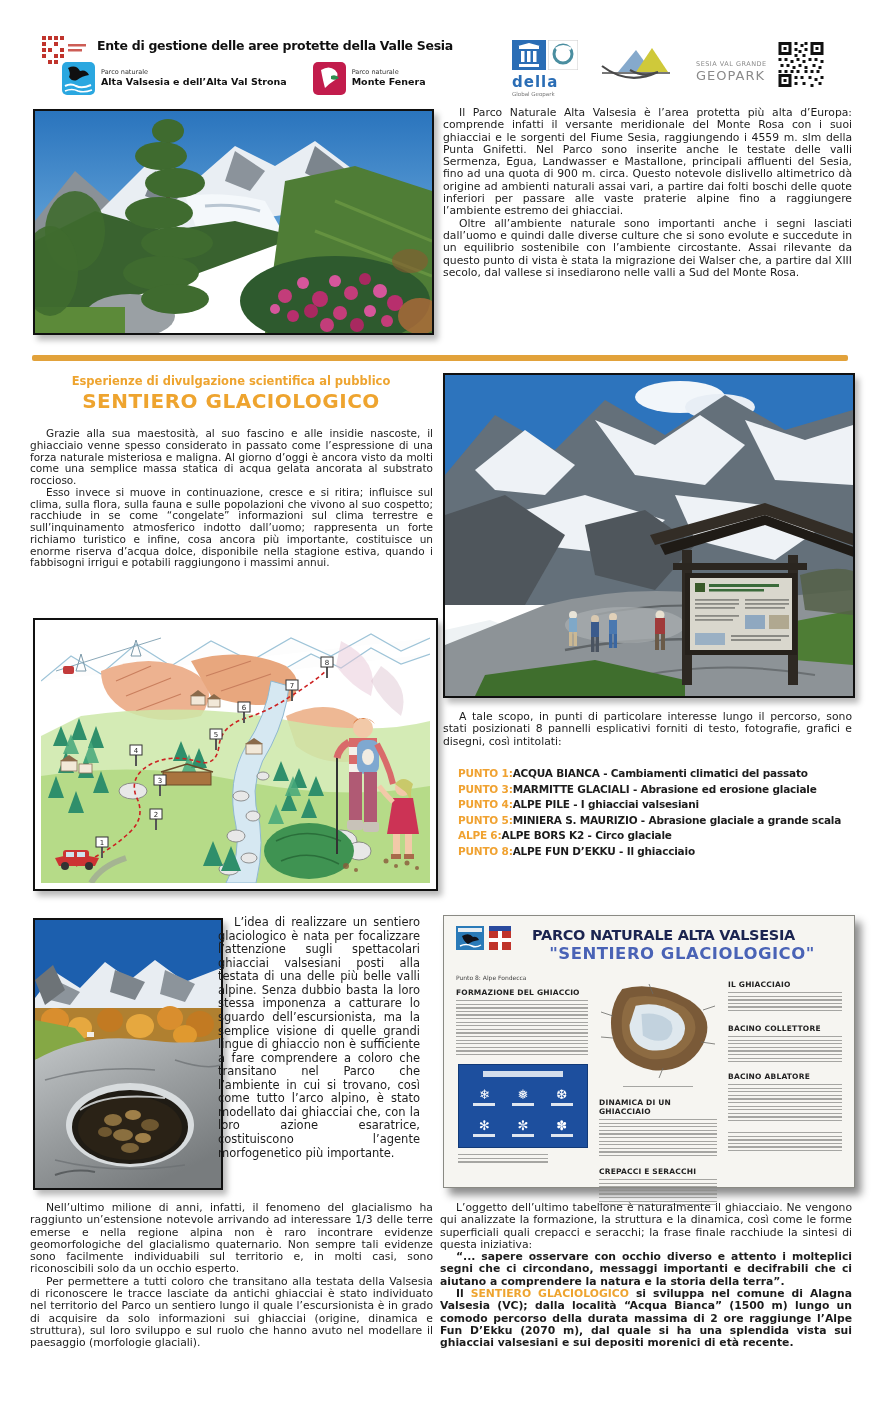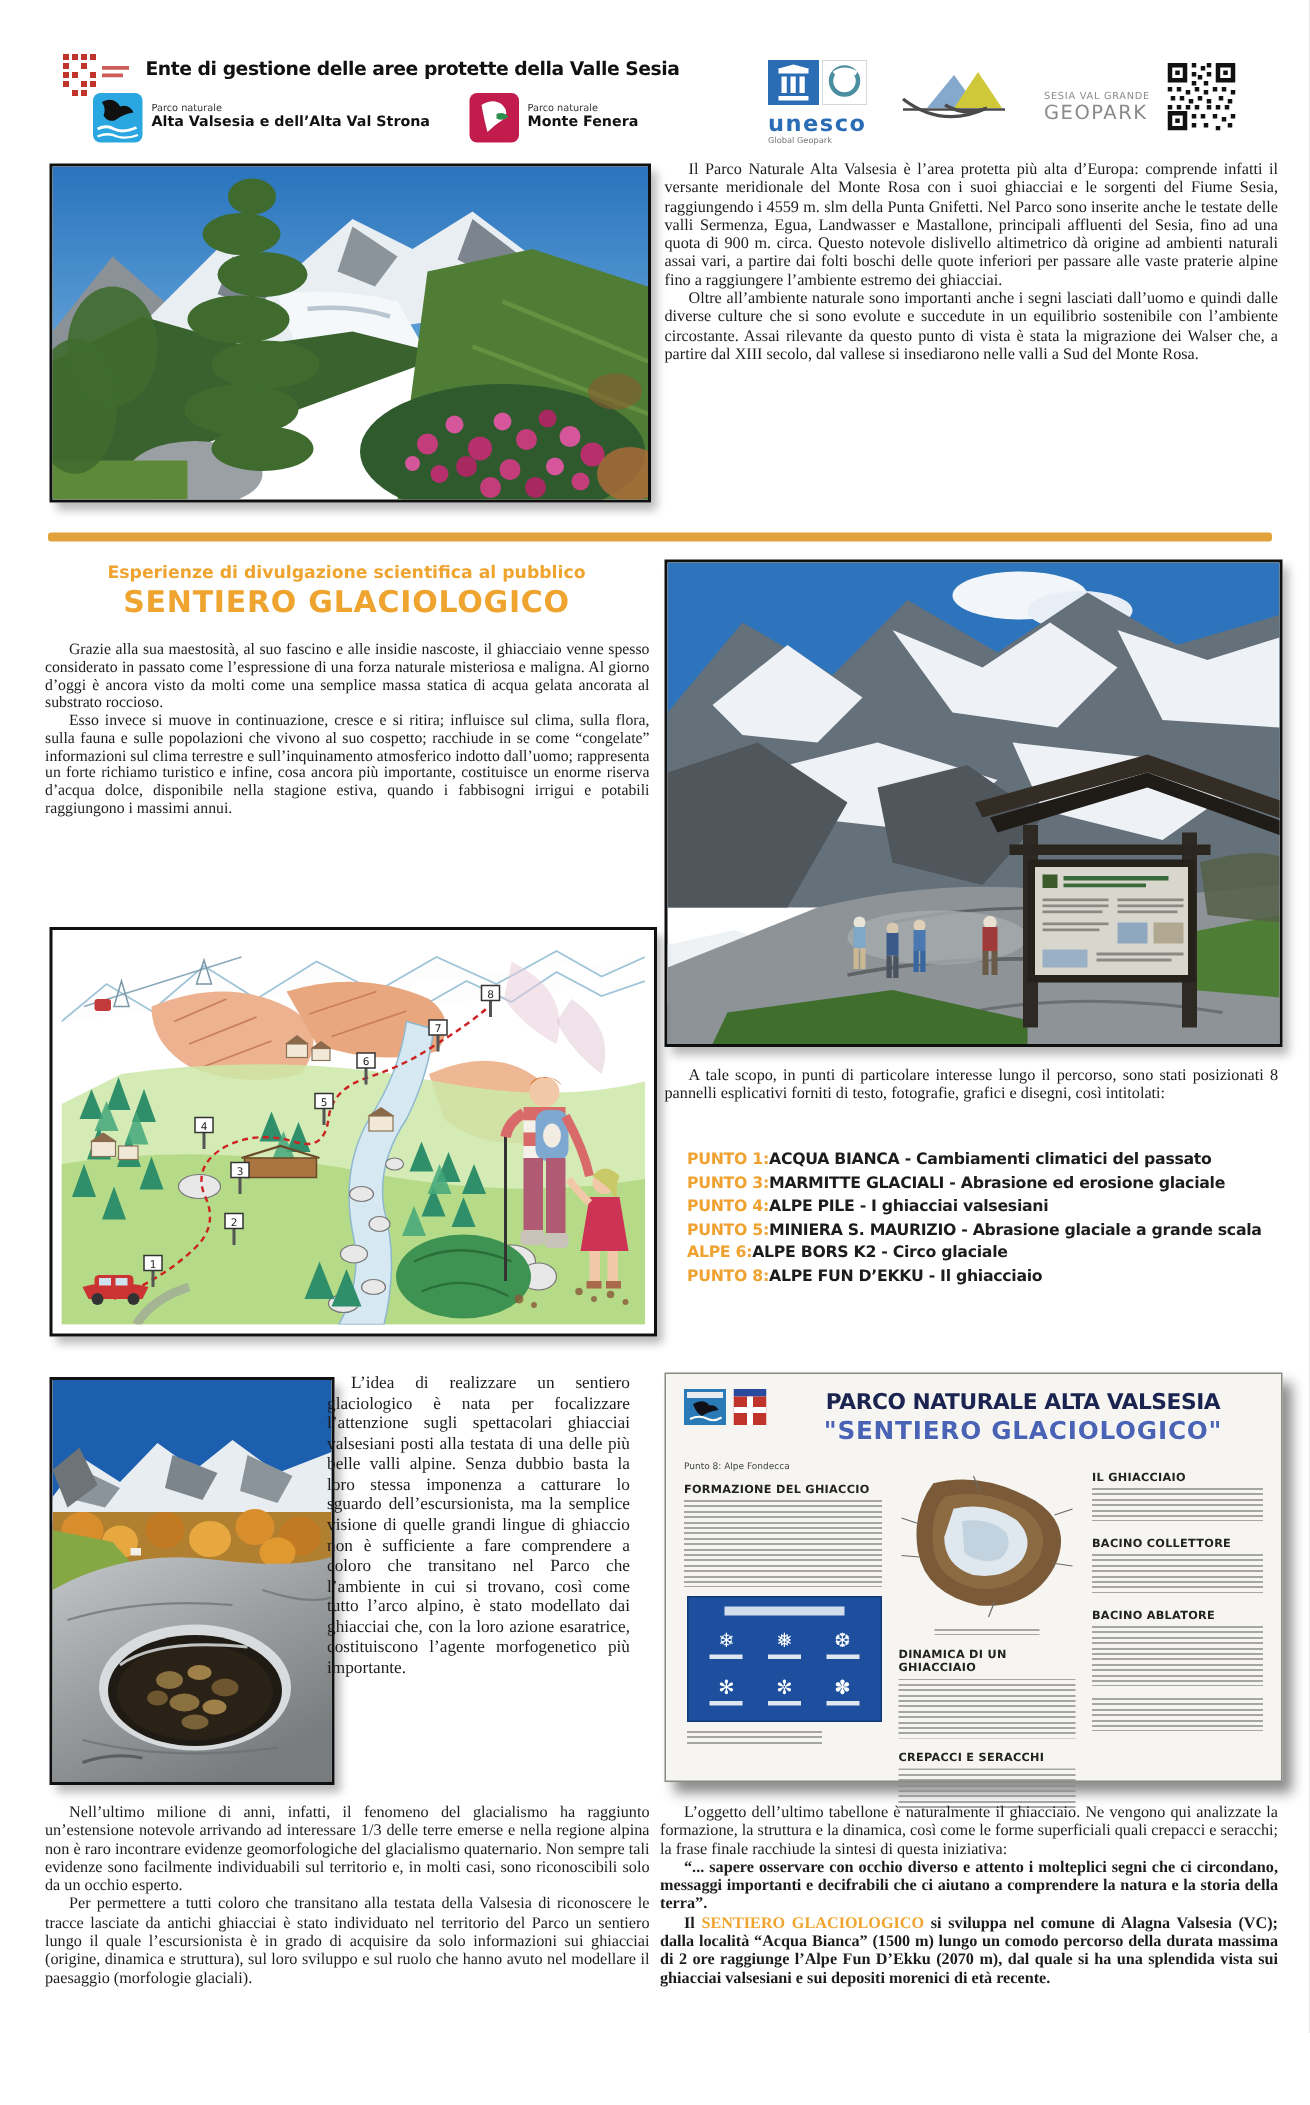--- a/index.html
+++ b/index.html
@@ -20,40 +20,40 @@
   .unesco-sub{font-size:5.5px;color:#777;}
   .geopark{left:600px;top:44px;display:flex;align-items:center;gap:4px;}
   .geopark-text1{font-size:6.5px;color:#8a8a8a;letter-spacing:0.5px;}
   .geopark-text2{font-size:13px;color:#8a8a8a;letter-spacing:1px;font-weight:500;}
   .qr{left:778px;top:42px;width:46px;height:45px;}
   
   .figure{position:absolute;border:2px solid #101010;background:#fff;box-shadow:4px 5px 6px rgba(0,0,0,0.28);}
   .figure svg{display:block;}
   .illus{padding:6px;background:#fff;}
   
-  .bt{font-size:10.8px;line-height:1.14;text-align:justify;font-family:Liberation Serif, serif;}
+  .bt{font-size:10.8px;line-height:1.14;text-align:justify;}
   .bt p{margin:0;text-indent:16px;}
   .intro-text{left:443px;top:107px;width:409px;}
   .divider{left:32px;top:355px;width:816px;height:6px;background:#e2a23b;border-radius:2px;}
   .kicker{left:30px;top:374px;width:402px;text-align:center;color:#eea42f;font-weight:bold;font-size:11.5px;}
   .main-title{left:30px;top:389px;width:402px;text-align:center;color:#eea42f;font-weight:bold;font-size:20px;letter-spacing:0.5px;}
   .glacier-text{left:30px;top:428px;width:403px;font-size:10.5px;line-height:1.12;}
   .trail-intro{left:443px;top:711px;width:409px;}
   .points{left:458px;top:766px;width:400px;font-size:10.5px;font-weight:bold;letter-spacing:-0.2px;}
   .points div{line-height:15.6px;white-space:nowrap;}
   .pl{color:#f0a231;margin-right:0;}
   .idea-text{left:218px;top:916px;width:202px;font-size:11.5px;line-height:1.18;}
   .bottom-left-text{left:30px;top:1202px;width:403px;}
   .bottom-right-text{left:440px;top:1202px;width:412px;}
   .bold{font-weight:bold;}
   .hl{color:#eea42f;font-weight:bold;}
   
   .panel{left:443px;top:915px;width:410px;height:271px;background:#f6f5f1;border:1px solid #8a8a84;
          box-shadow:6px 7px 8px rgba(0,0,0,0.45);font-family:"DejaVu Sans", sans-serif;}
-  .panel-title{position:absolute;left:88px;top:12px;width:300px;text-align:center;
+  .panel-title{position:absolute;left:88px;top:12px;width:300px;text-align:left;
                font-size:14.5px;font-weight:bold;color:#1b2450;letter-spacing:-0.3px;line-height:1.05;}
   .panel-sub{position:absolute;left:88px;top:28px;width:300px;text-align:center;
              font-size:16.5px;font-weight:bold;color:#4a63b5;letter-spacing:0.5px;
              text-shadow:0 0 1px #fff,0 0 1px #fff;}
   .panel-point{position:absolute;left:12px;top:58px;font-size:6px;color:#444;}
   .ph{font-size:7.5px;font-weight:bold;color:#222;letter-spacing:0.2px;margin:0 0 3px 0;}
   .tl{background:repeating-linear-gradient(to bottom,#8b8b88 0px,#8b8b88 1.3px,transparent 1.3px,transparent 3.6px);opacity:0.75;}
   .panel-col{position:absolute;}
   .bluebox{position:absolute;left:14px;top:148px;width:128px;height:82px;background:#1d4f9e;border:1px solid #123a78;}
   .bb-strip{position:absolute;left:24px;top:6px;width:80px;height:6px;background:#e8edf5;opacity:.9;}
@@ -133,21 +133,21 @@
         </svg>
       </span>
       <span>
         <svg width="30" height="30" viewBox="0 0 30 30">
           <rect x="0" y="0" width="30" height="30" fill="#fff" stroke="#cccccc"></rect>
           <circle cx="15" cy="14" r="9" fill="none" stroke="#4a8ea0" stroke-width="3"></circle>
           <path d="M8 9 Q15 4 23 9" stroke="#fff" stroke-width="3" fill="none"></path>
         </svg>
       </span>
     </div>
-    <div class="unesco-word">unesco</div>
+    <div class="unesco-word">della</div>
     <div class="unesco-sub">Global Geopark</div>
   </div>
 
   <div class="abs geopark">
     <span>
       <svg width="92" height="50" viewBox="0 0 92 50">
         <polygon points="18,28 36,6 52,28" fill="#85a9cc"></polygon>
         <polygon points="36,28 52,4 68,28" fill="#cfc93a"></polygon>
         <path d="M2 22 Q28 42 58 28 Q44 34 30 26" stroke="#4a4a4a" stroke-width="2.2" fill="none"></path>
         <line x1="2" y1="29" x2="70" y2="29" stroke="#4a4a4a" stroke-width="1.6"></line>

